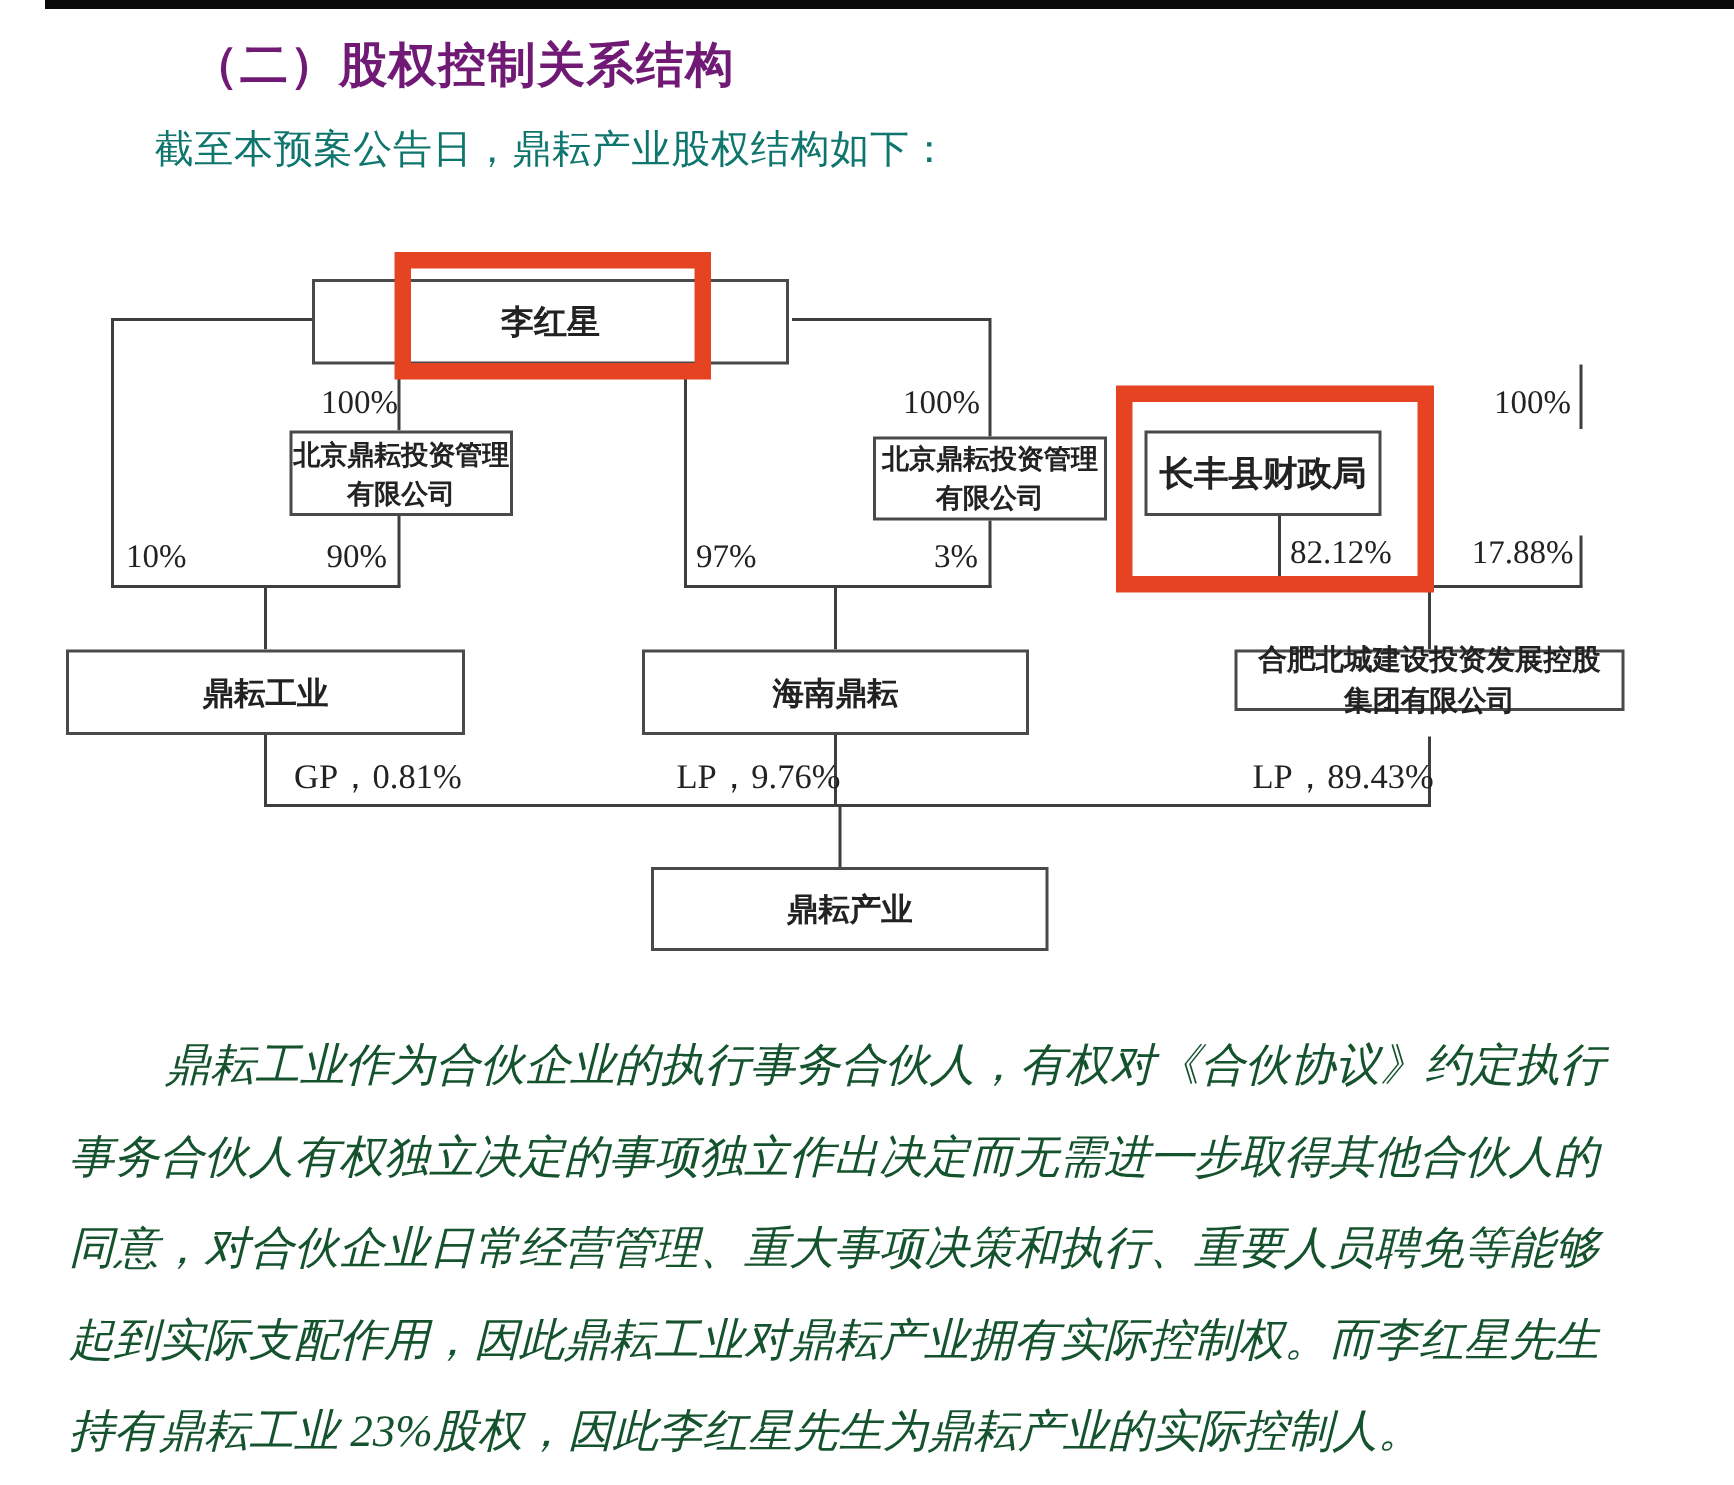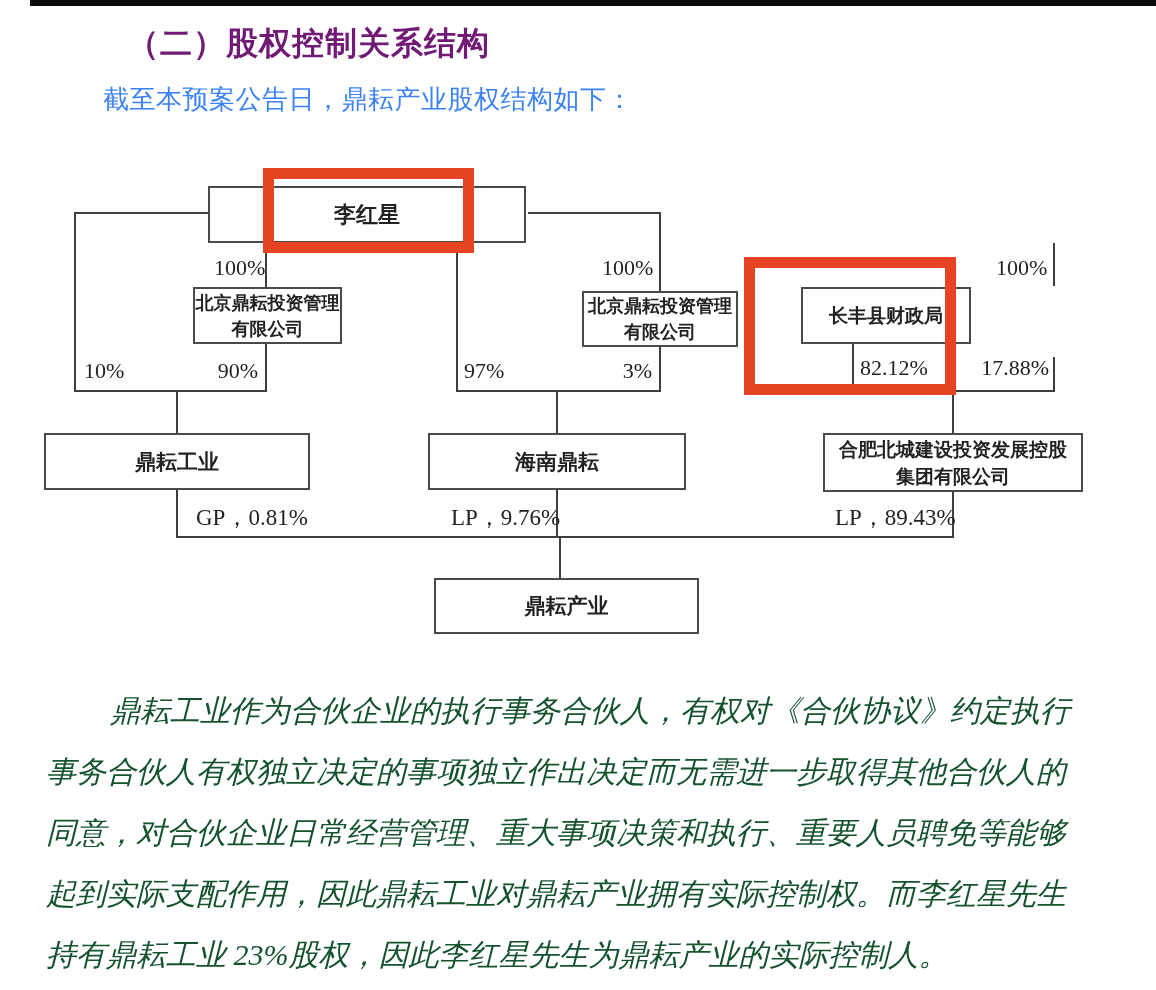--- a/index.html
+++ b/index.html
@@ -9,21 +9,21 @@
     color:#111;
   }
   .topbar{position:absolute;left:30px;top:0;width:1126px;height:6px;background:#0a0a0a;}
   .heading{
     position:absolute;left:127px;top:22px;margin:0;
     font-family:"Liberation Sans","DejaVu Sans",sans-serif;
     font-size:32px;font-weight:bold;letter-spacing:1px;color:#701a75;
   }
   .intro{
     position:absolute;left:103px;top:82px;margin:0;
-    font-size:26px;color:#3b82f6;letter-spacing:0.5px;
+    font-size:26px;color:#0f766e;letter-spacing:0.5px;
   }
   .diagram{position:absolute;left:0;top:0;width:1156px;height:660px;}
   .ln{position:absolute;background:#3e3e3e;}
   .node{
     position:absolute;border:2px solid #4a4a4a;background:#ffffff;
     display:flex;flex-direction:column;align-items:center;justify-content:center;
     text-align:center;color:#222;box-sizing:border-box;z-index:2;
   }
   .node .nl{display:block;white-space:nowrap;font-weight:bold;}
   .pct{position:absolute;font-size:22px;color:#222;white-space:nowrap;z-index:3;}
@@ -68,30 +68,30 @@
     <span class="nl">李红星</span>
   </div>
   <div class="node" style="left:193px;top:287px;width:149px;height:57px;font-size:18px;line-height:26px">
     <span class="nl">北京鼎耘投资管理</span>
     <span class="nl">有限公司</span>
   </div>
   <div class="node" style="left:582px;top:291px;width:156px;height:56px;font-size:18px;line-height:26px">
     <span class="nl">北京鼎耘投资管理</span>
     <span class="nl">有限公司</span>
   </div>
-  <div class="node" style="left:801px;top:287px;width:170px;height:57px;font-size:19px">
+  <div class="node" style="left:763px;top:287px;width:158px;height:57px;font-size:23px">
     <span class="nl">长丰县财政局</span>
   </div>
   <div class="node" style="left:44px;top:433px;width:266px;height:57px;font-size:21px">
     <span class="nl">鼎耘工业</span>
   </div>
   <div class="node" style="left:428px;top:433px;width:258px;height:57px;font-size:21px">
     <span class="nl">海南鼎耘</span>
   </div>
-  <div class="node" style="left:823px;top:433px;width:260px;height:59px;font-size:19px;line-height:27px">
+  <div class="node" style="left:823px;top:433px;width:260px;height:41px;font-size:19px;line-height:27px">
     <span class="nl">合肥北城建设投资发展控股</span>
     <span class="nl">集团有限公司</span>
   </div>
   <div class="node" style="left:434px;top:578px;width:265px;height:56px;font-size:21px">
     <span class="nl">鼎耘产业</span>
   </div>
 
   <div class="pct r" style="left:214px;top:255px;width:46px">100%</div>
   <div class="pct r" style="left:602px;top:255px;width:50px">100%</div>
   <div class="pct r" style="left:996px;top:255px;width:50px">100%</div>

